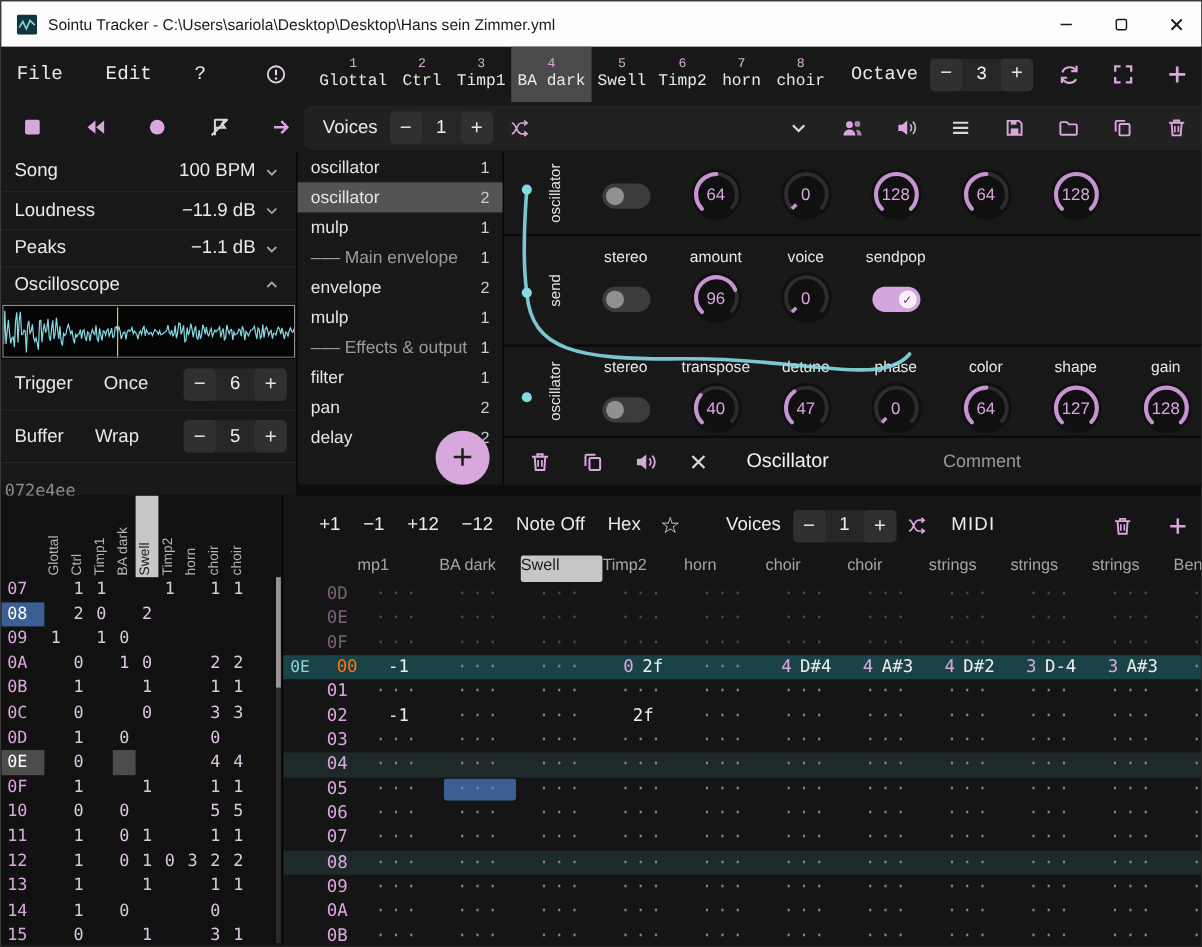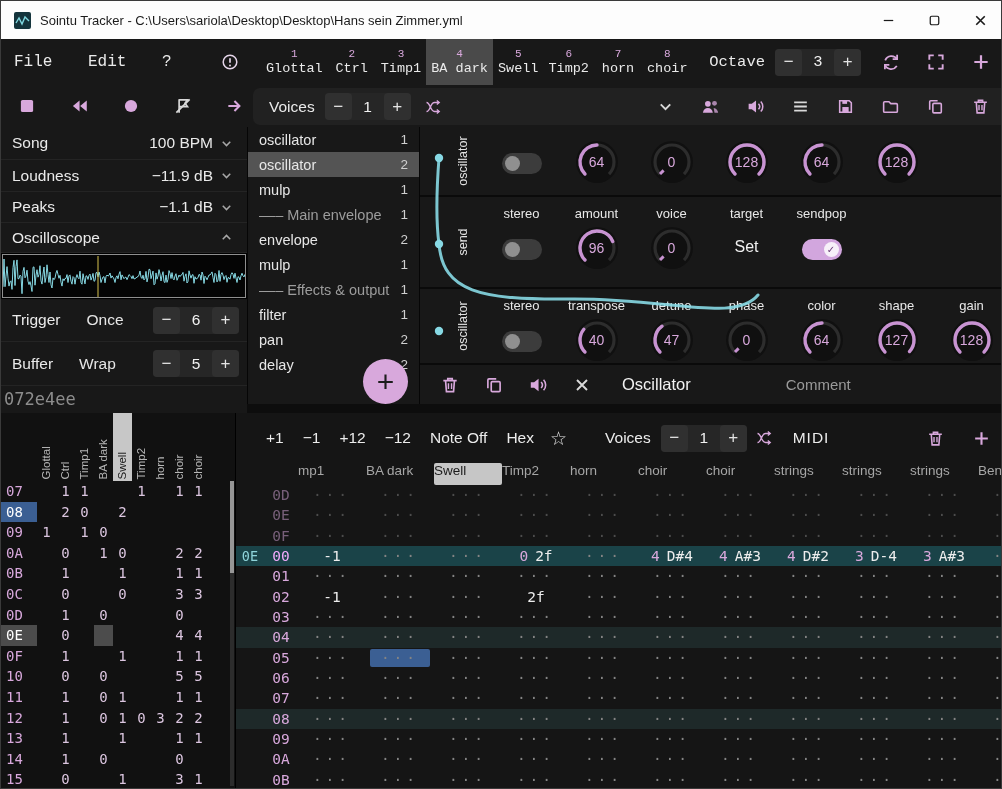--- a/index.html
+++ b/index.html
@@ -48,21 +48,21 @@
 
 
 .lp{position:absolute;left:0;top:126px;width:246px;height:286px;background:#181818;}
 .lp-row{position:absolute;left:0;width:246px;display:flex;align-items:center;padding:0 8px 0 11px;border-bottom:1px solid #242424;}
 .lp-label{color:#eaeaea;font-size:15.5px;}
 .lp-val{margin-left:auto;color:#eaeaea;font-size:15.5px;}
 .lp-mode{margin-left:26px;color:#e6e6e6;font-size:15.5px;}
 .lp-row .stepper{margin-left:auto;}
 .scope{position:absolute;left:0;top:126px;width:246px;height:46px;background:#000;display:flex;align-items:center;justify-content:center;}
 .scope svg{border:1px solid #8f8f8f;}
-.hash{position:absolute;left:3px;top:262px;color:#8d8d8d;font-size:17px;font-family:"DejaVu Sans Mono",monospace;}
+.hash{position:absolute;left:3px;top:274px;color:#8d8d8d;font-size:14px;font-family:"DejaVu Sans Mono",monospace;}
 
 
 .unitlist{position:absolute;left:246px;top:126px;width:172px;height:277px;background:#181818;border-left:1px solid #060606;}
 .ul-row{height:25px;display:flex;align-items:center;padding:0 11px;font-size:14.5px;color:#e6e6e6;}
 .ul-row.sel{background:#545454;}
 .ul-row.sep{color:#9c9c9c;}
 .ul-count{margin-left:auto;color:#cfcfcf;font-size:13.5px;}
 .plusbtn{position:absolute;left:362px;top:358px;width:45px;height:45px;border-radius:50%;background:var(--accent);color:#1d1d1d;font-size:30px;display:flex;align-items:center;justify-content:center;z-index:10;}
 
 
@@ -117,21 +117,21 @@
 .nh{position:absolute;left:0;top:50px;height:22px;display:flex;padding-left:62px;}
 .nh-cell{flex:0 0 68px;width:68px;font-size:13.5px;color:#a6a6a6;white-space:nowrap;overflow:hidden;}
 .nh-cell.sel{background:#c6c6c6;color:#1b1b1b;border-radius:2px;}
 .nrows{position:absolute;left:0;top:72px;width:810px;font-family:"DejaVu Sans Mono",monospace;}
 .nrow{display:flex;height:20.33px;align-items:center;}
 .nrow.cur{background:var(--rowhl);}
 .nrow.beat{background:#1e2929;}
 .nrow.dim{opacity:.5;}
 .n-pat{width:28px;text-align:center;color:#8fd4da;font-size:13.5px;}
 .n-id{width:34px;text-align:center;color:var(--accent);font-size:14.5px;}
-.nrow.cur .n-id{color:#f0abfc;}
+.nrow.cur .n-id{color:#f97316;text-align:right;}
 .n-cell{flex:0 0 68px;width:68px;text-align:center;font-size:14.5px;}
 .dots{color:#848484;letter-spacing:4px;}
 .pre{color:var(--accent);margin-right:7px;}
 .ntx{color:#ededed;}
 .n-cell .cursor{background:var(--selblue);border-radius:2px;padding:1px 11px;}
 </style>
 </head>
 <body>
 
 <div id="app">
@@ -504,24 +504,20 @@
             </div>
             <div class="uctl">
               <div class="uctl-label">voice</div>
               <div class="knob"><svg width="46" height="46" viewBox="0 0 46 46">
                   <circle cx="23" cy="23" r="21" fill="#101010"></circle>
                   <path d="M10.98 35.02 A17 17 0 1 1 35.02 35.02" fill="none" stroke="#2d2d2d" stroke-width="3.2"></path>
                   <line x1="10.98" y1="35.02" x2="14.59" y2="31.41" stroke="#c893d2" stroke-width="3"></line>
                 </svg><div class="knob-val">0</div></div>
             </div>
             <div class="uctl">
-              <div class="uctl-label">target</div>
-              <div class="uctl-btn">Set</div>
-            </div>
-            <div class="uctl">
               <div class="uctl-label">sendpop</div>
               <div class="toggle on">
                 <div class="tknob">✓</div>
               </div>
             </div>
           </div>
         </div>
         <div class="usec" style="top: 162px; height: 76px;">
           <div class="usec-name">oscillator</div>
           <div class="usec-controls">

